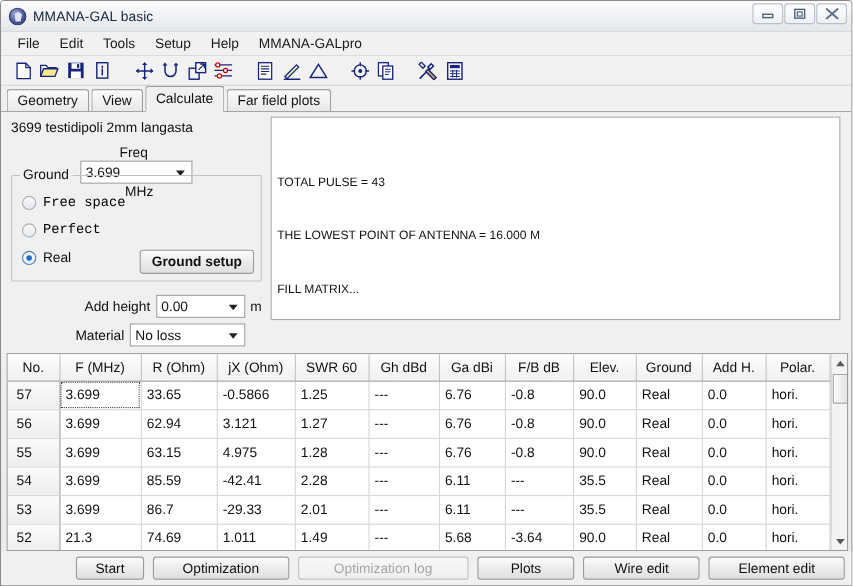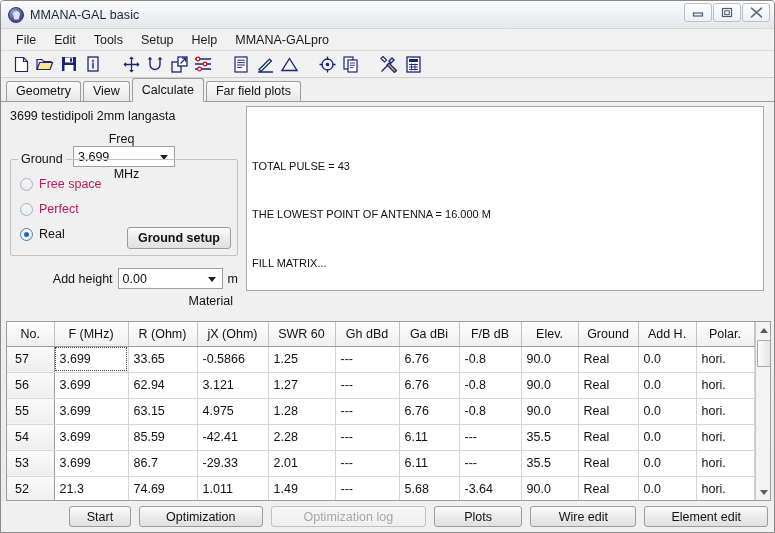--- a/index.html
+++ b/index.html
@@ -210,21 +210,21 @@
     flex: none;
   }
   .radio.on { border-color: #4a7fc1; background: linear-gradient(#fcfdff, #e8f0fa); }
   .radio.on::after {
     content: "";
     position: absolute; left: 3px; top: 3px;
     width: 5px; height: 5px;
     border-radius: 50%;
     background: #1a6dc4;
   }
-  .radio-row.disabled { color: #be185d; }
+  .radio-row.disabled { color: #000000; font-family: Liberation Mono, monospace; }
   .btn {
     background: linear-gradient(#fcfcfc, #ebebeb 50%, #e0e0e0);
     border: 1px solid #9b9b9b;
     border-radius: 3px;
     font-size: 12.5px;
     color: #111;
     display: flex; align-items: center; justify-content: center;
     font-family: "Liberation Sans", sans-serif;
   }
   .btn.disabled { color: #a6a6a6; border-color: #c2c2c2; background: linear-gradient(#f7f7f7,#efefef); }
@@ -526,29 +526,33 @@
       <div class="radio-row" style="top:67px;">
         <span class="radio on"></span>
         <span>Real</span>
       </div>
 
       <div class="btn ground-setup">Ground setup</div>
     </div>
 
     <div class="addh-row" style="top:166px;">
       <span class="lbl">Add height</span>
-      <div class="combo" style="width:105px;">
+      <div class="combo" style="width:81px;">
         <span>0.00</span>
         <span class="arrow"></span>
       </div>
       <span class="unit">m</span>
     </div>
 
     <div class="mat-row" style="top:192px;">
       <span class="lbl">Material</span>
+      <div class="combo" style="width:105px;margin-right:15px;">
+        <span>No loss</span>
+        <span class="arrow"></span>
+      </div>
     </div>
 
     <div class="results">
       <div class="res-line">TOTAL PULSE = 43</div>
       <div class="res-line">THE LOWEST POINT OF ANTENNA = 16.000 M</div>
       <div class="res-line">FILL MATRIX...</div>
       <div class="res-line">FACTOR MATRIX...</div>
       
       
       

